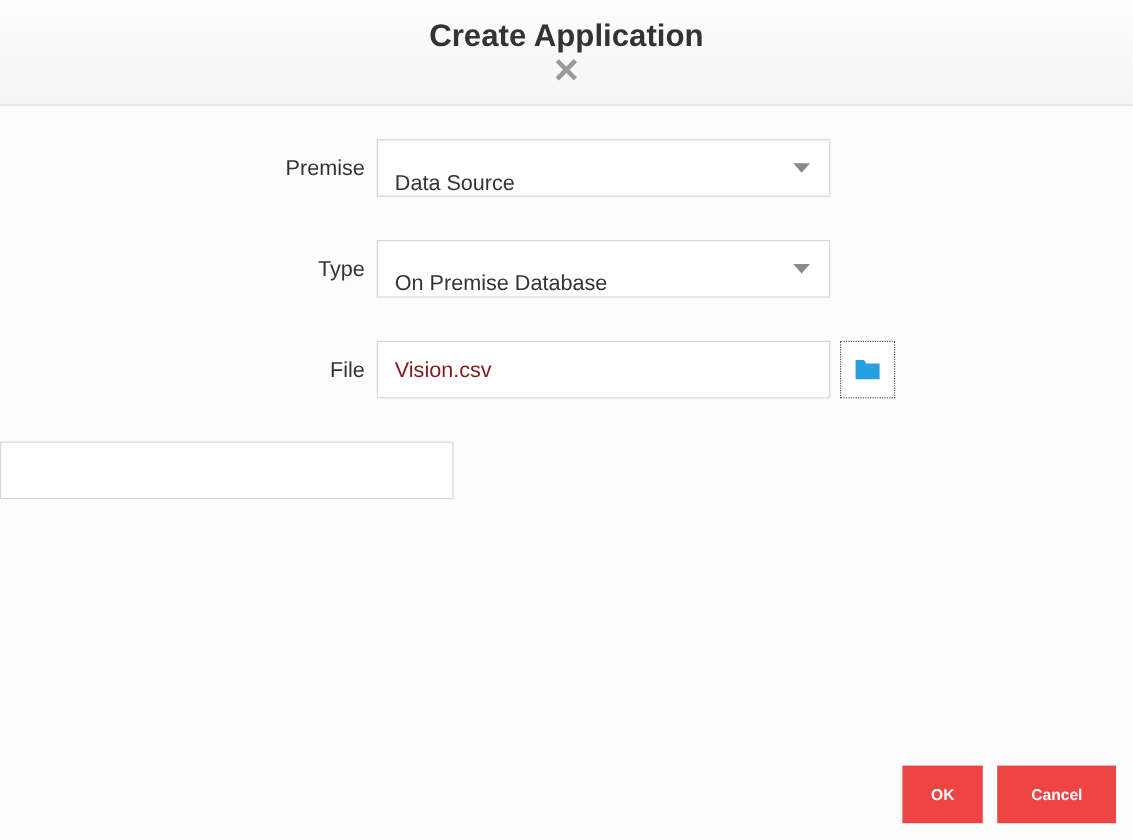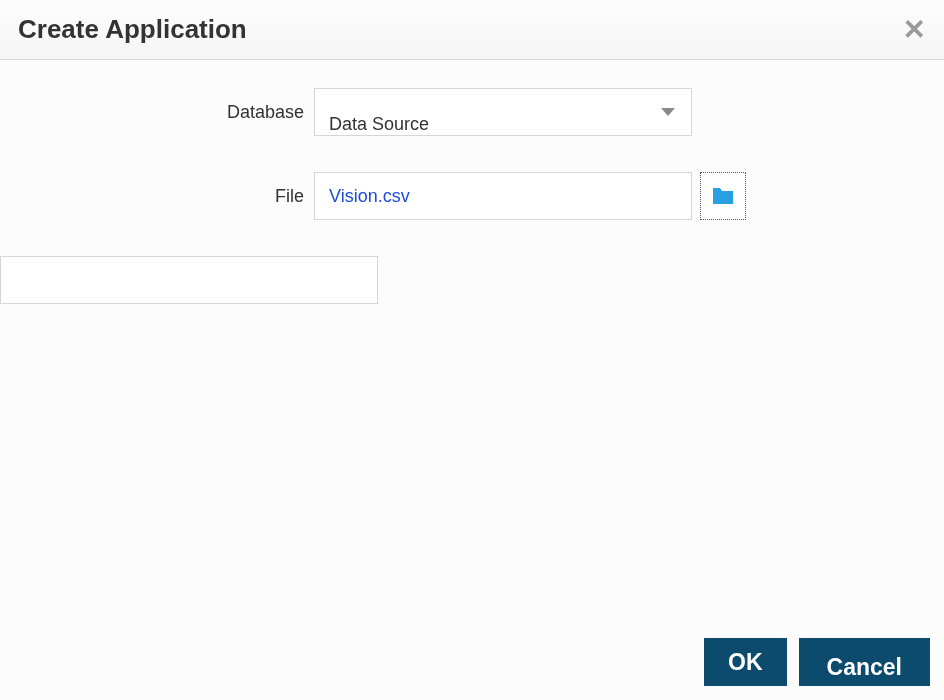--- a/index.html
+++ b/index.html
@@ -12,20 +12,21 @@
       flex-direction: column;
       overflow: hidden;
     }
     .header {
       background: linear-gradient(#fdfdfd, #f5f5f5);
       border-bottom: 1px solid #d9d9d9;
       padding: 14px 18px;
       display: flex;
       align-items: center;
       justify-content: space-between;
+      flex-direction: column;
     }
     .title {
       font-size: 26px;
       font-weight: 600;
       color: #333;
     }
     .close-x {
       font-size: 28px;
       font-weight: 600;
       color: #9a9a9a;
@@ -86,59 +87,66 @@
       background: #fff;
     }
     .folder-svg { fill: #279fe0; }
     .footer {
       display: flex;
       justify-content: flex-end;
       gap: 12px;
       padding: 0 14px 14px 0;
     }
     .btn {
-      background: #0c4a6e;
+      background: #ef4444;
       color: #fff;
       border: none;
       height: 48px;
       padding: 0 24px;
-      font-size: 23px;
+      font-size: 13px;
       font-weight: 600;
       cursor: pointer;
     }
     .btn.cancel { padding: 16px 28px; }
     .field-text { flex: 1; }
     input.native {
       border: none;
       outline: none;
       width: 100%;
       height: 100%;
       font-size: 18px;
-      color: #1d4ed8;
+      color: #7f1d1d;
       background: transparent;
     }
   </style>
 </head>
 <body>
 
 <div class="header">
   <div class="title">Create Application</div>
   <div class="close-x">✕</div>
 </div>
 
 <div class="content">
 
   <div class="row">
-    <div class="label">Database</div>
+    <div class="label">Premise</div>
     <div class="field">
       <span class="field-text">Data Source</span>
       <span class="caret"></span>
     </div>
   </div>
 
+  <div class="row">
+    <div class="label">Type</div>
+    <div class="field">
+      <span class="field-text">On Premise Database</span>
+      <span class="caret"></span>
+    </div>
+  </div>
 
   <div class="row">
     <div class="label">File</div>
     <div class="field input">
       <input class="native" value="Vision.csv" style="">
     </div>
     <div class="browse">
       <svg class="folder-svg" width="24" height="20" viewBox="0 0 24 20">
         <path d="M2 2h7l2 3h11v13H2z"></path>
       </svg>

